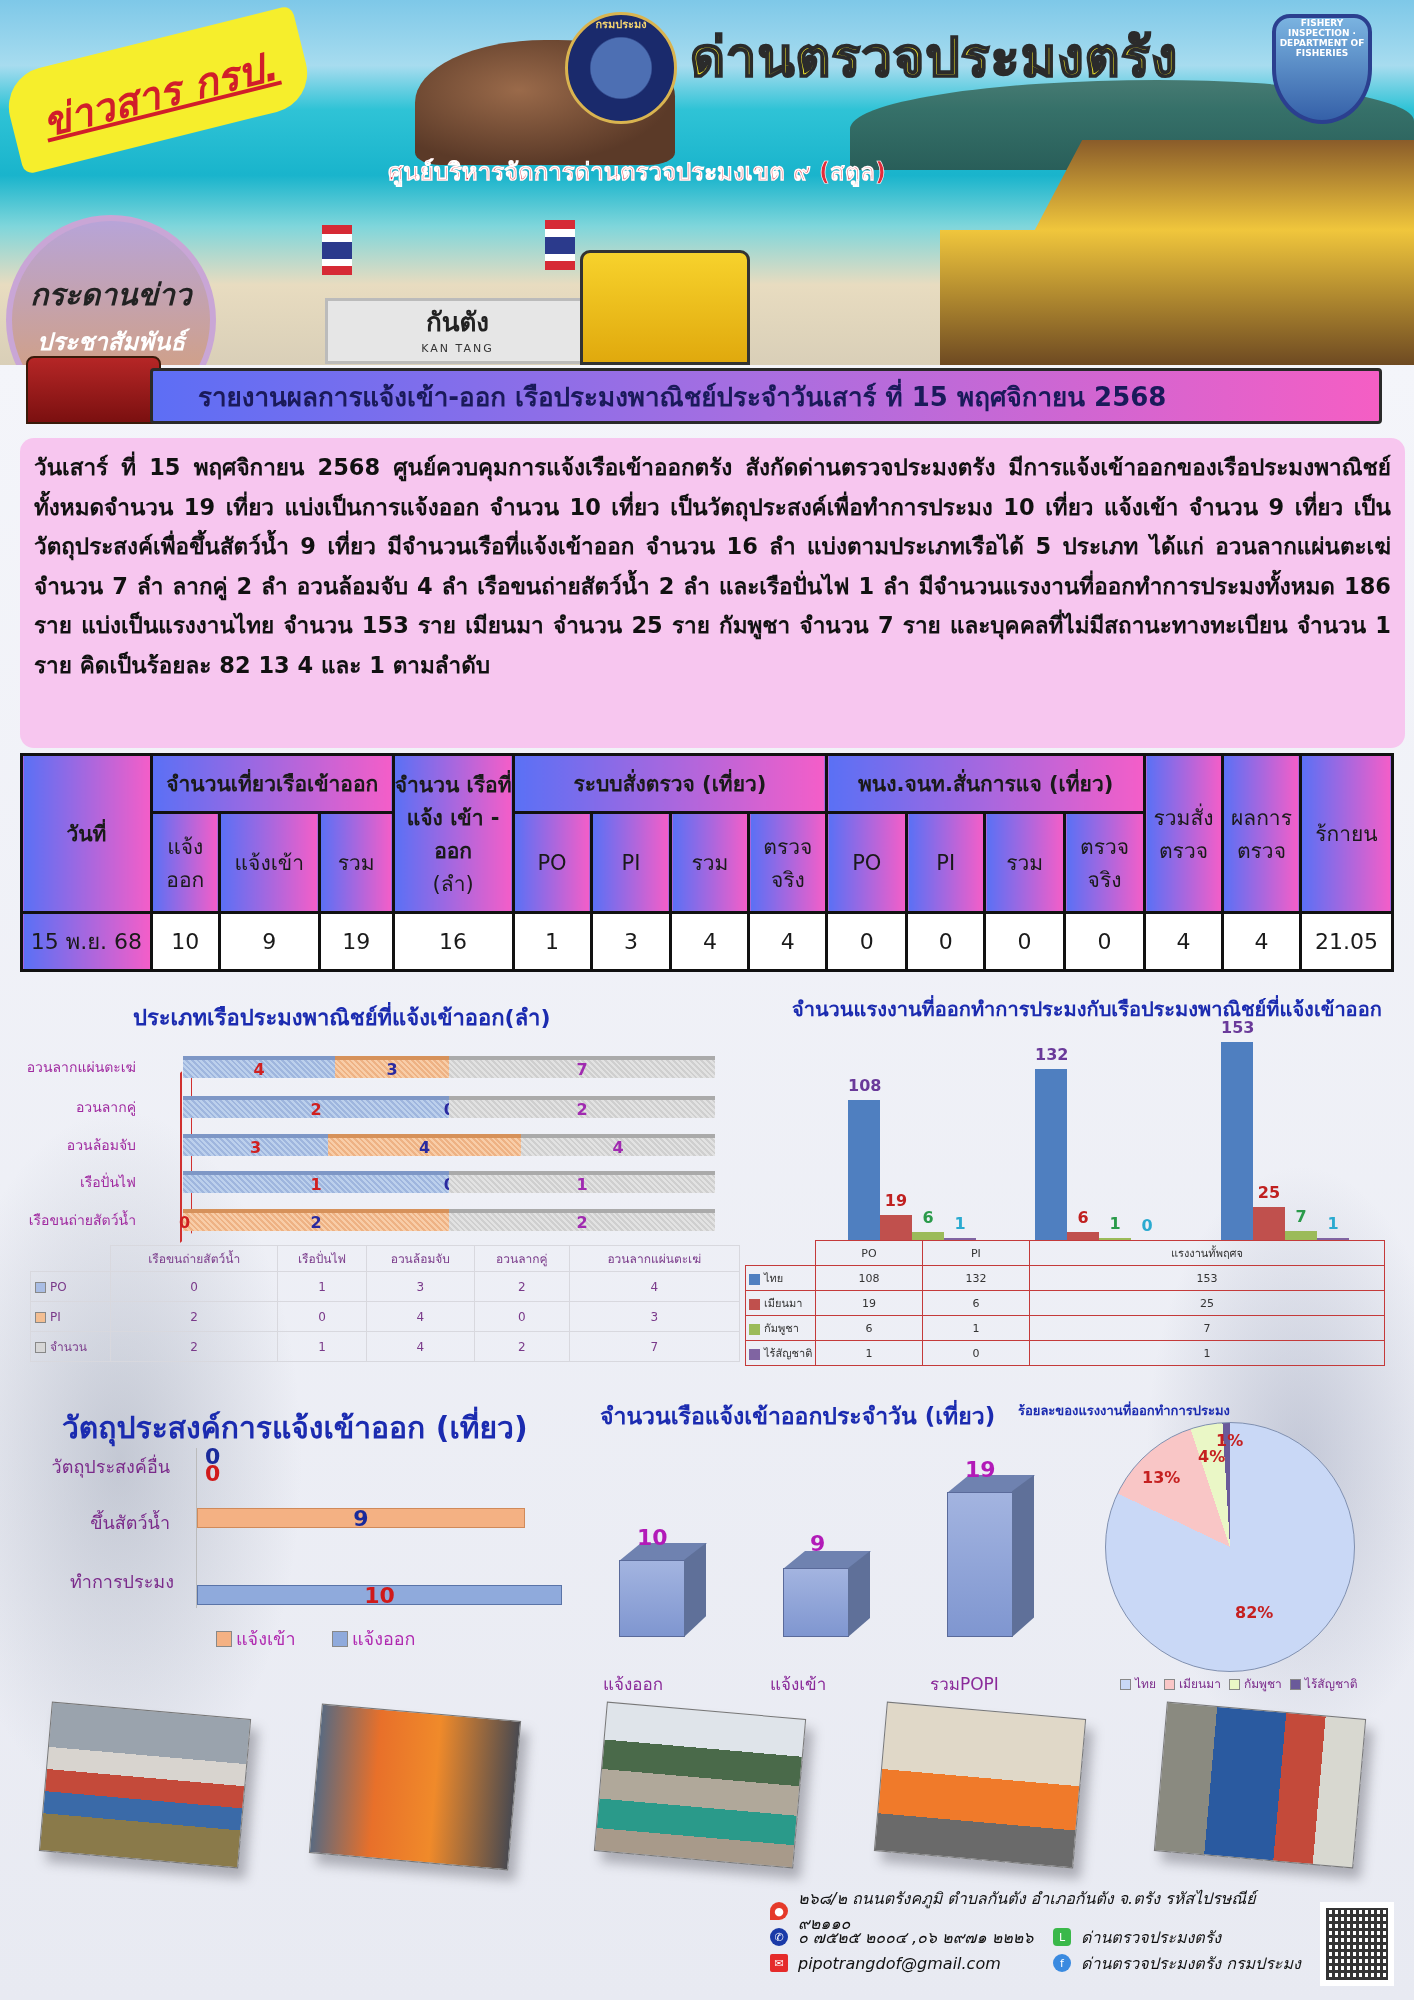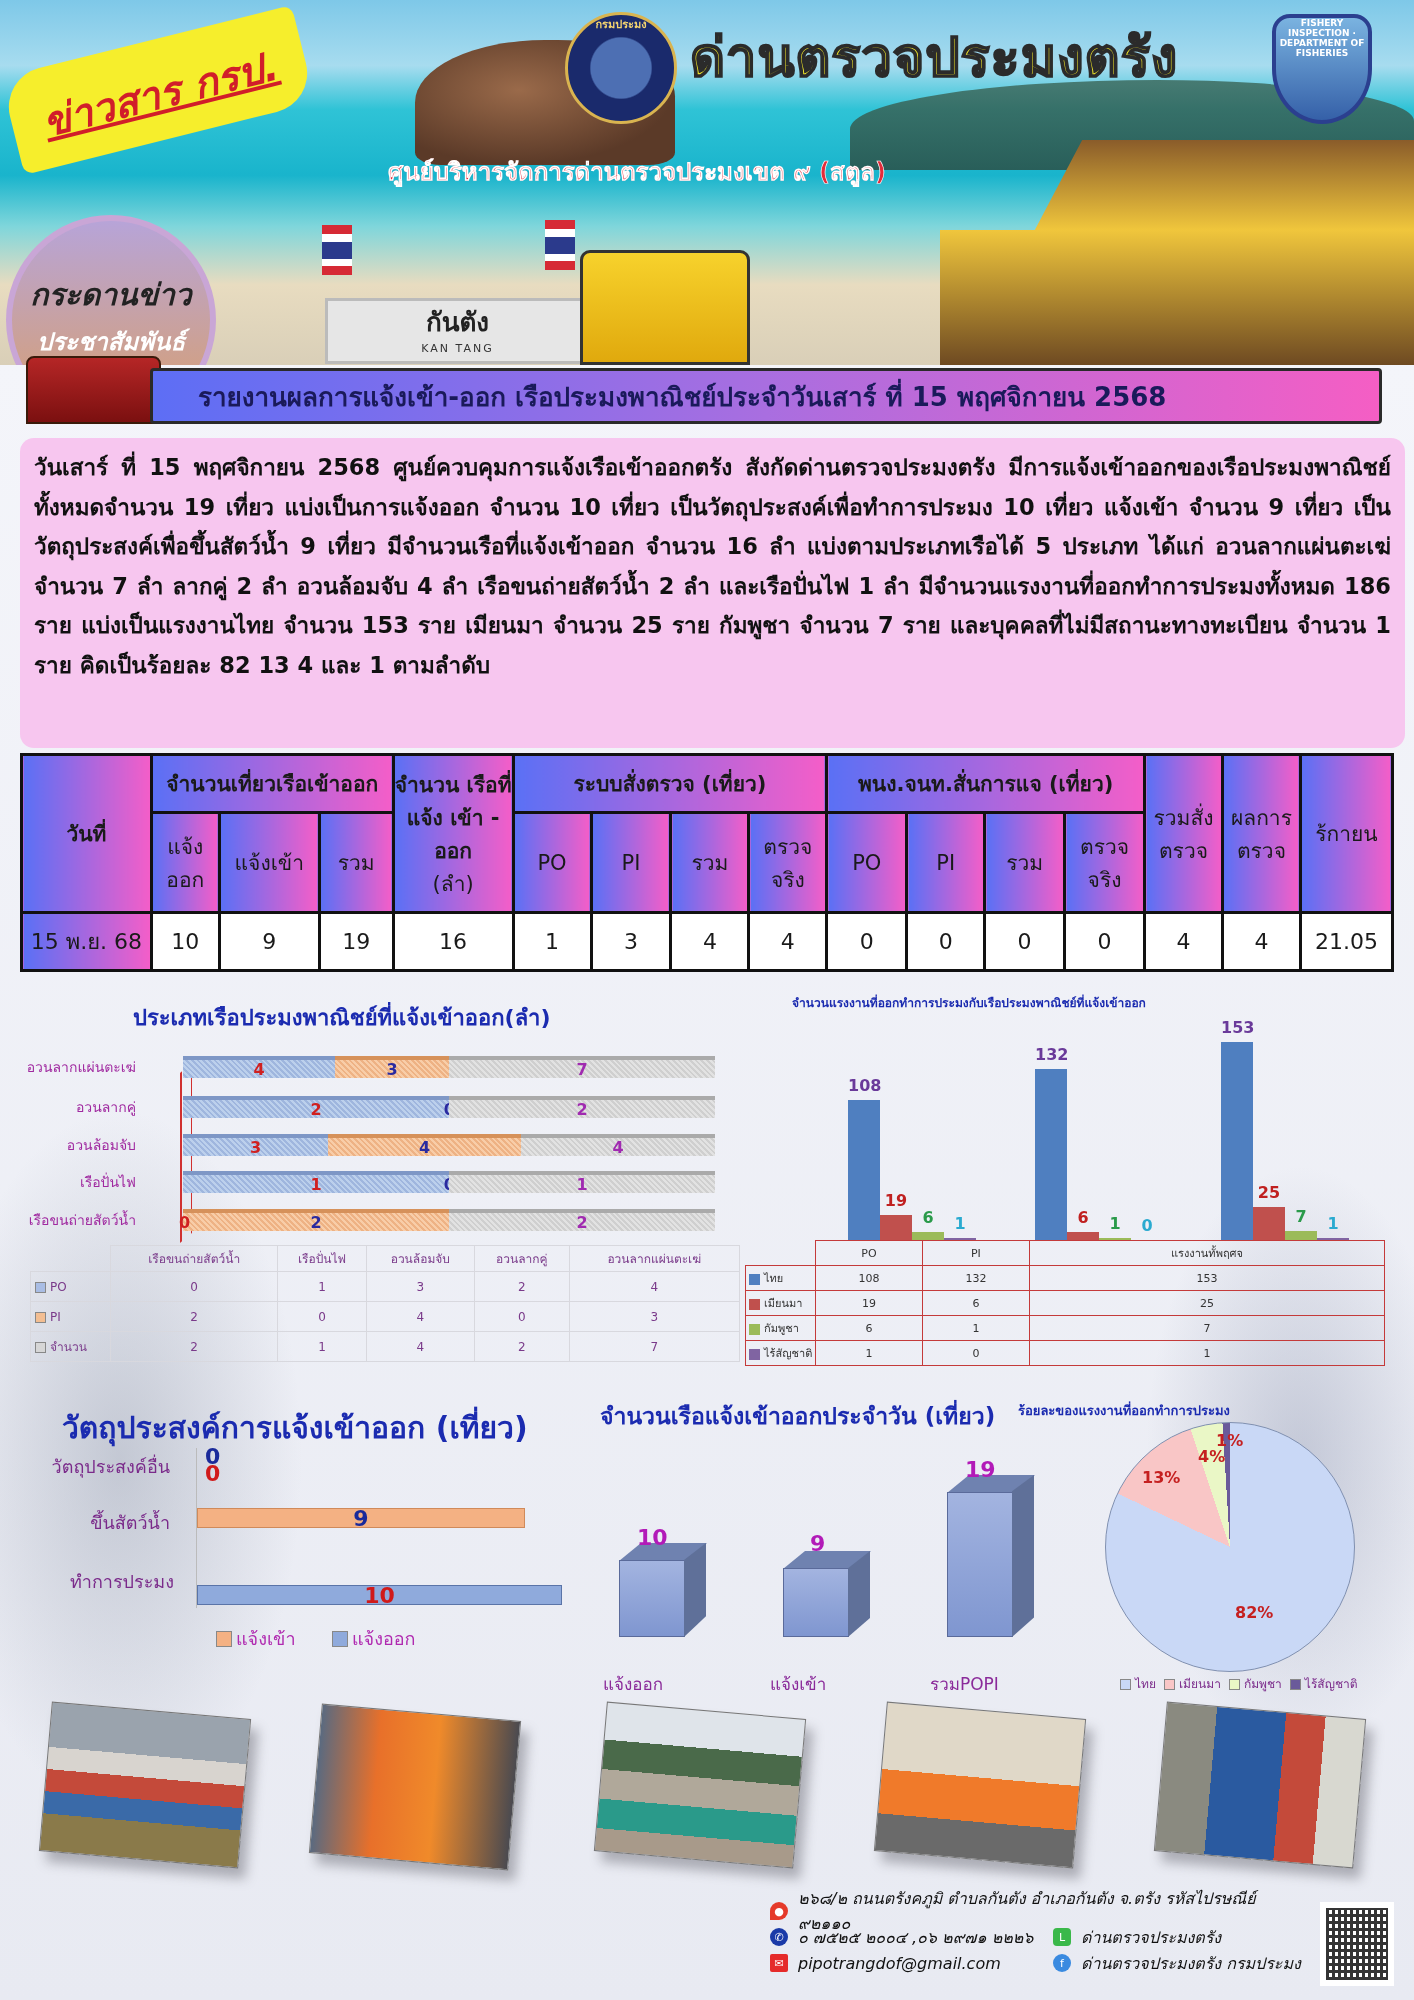--- a/index.html
+++ b/index.html
@@ -284,21 +284,21 @@
     <td style="text-align:left;padding-left:4px"><span class="sw" style="background:#d6d6d6"></span><span>จำนวน</span></td>
     <td>2</td>
     <td>1</td>
     <td>4</td>
     <td>2</td>
     <td>7</td>
   </tr>
 </tbody>
   </table>
 
-<div class="ctitle" style="left:792px;top:993px;font-size:12px">จำนวนแรงงานที่ออกทำการประมงกับเรือประมงพาณิชย์ที่แจ้งเข้าออก</div>
+<div class="ctitle" style="left:792px;top:993px;font-size:20px">จำนวนแรงงานที่ออกทำการประมงกับเรือประมงพาณิชย์ที่แจ้งเข้าออก</div>
 <div class="lab-bars">
   <div class="lab-grp" style="left:108px">
     <div class="lab-bar" style="height:140px;background:#4f7fc0">
         <span class="v" style="color:#6a3a9a">108</span>
       </div>
     <div class="lab-bar" style="height:25px;background:#c0504d">
         <span class="v" style="color:#c02020">19</span>
       </div>
     <div class="lab-bar" style="height:8px;background:#9bbb59">
         <span class="v" style="color:#2a9a4a">6</span>

